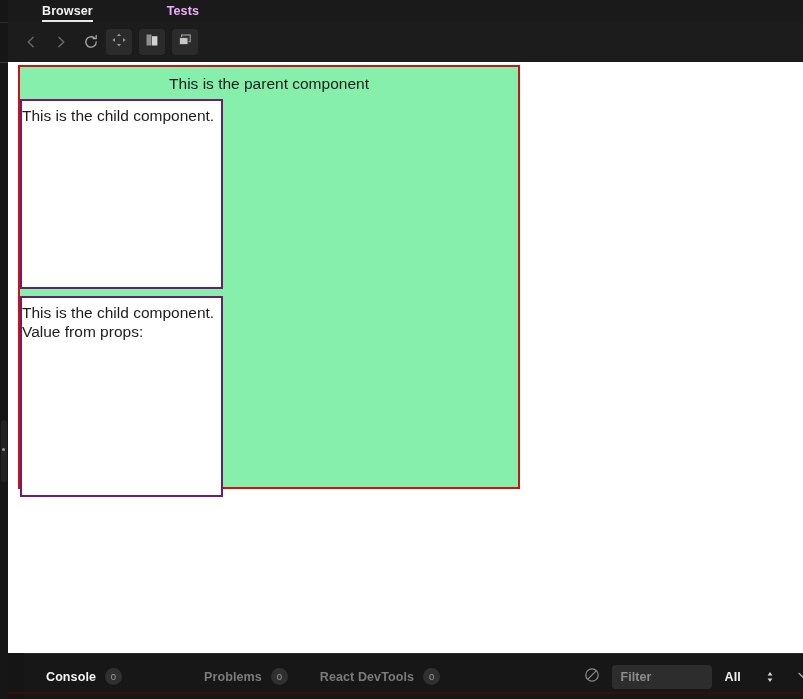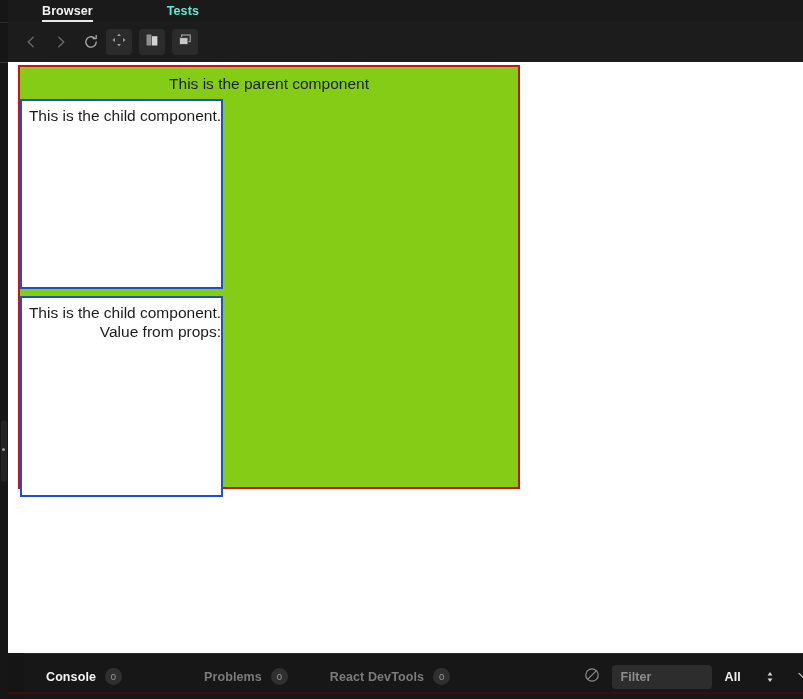--- a/index.html
+++ b/index.html
@@ -85,21 +85,21 @@
   .tab.browser-tab::after {
     content: "";
     position: absolute;
     left: 16px; right: 16px;
     bottom: 0;
     height: 2px;
     background: #e8e8e8;
   }
   .tab.tests-tab {
     margin-left: 42px;
-    color: #5eead4;
+    color: #f0abfc;
     font-weight: bold;
   }
 
   
   .toolbar {
     position: absolute;
     left: 8px; top: 22px;
     width: 795px; height: 40px;
     background: #1c1c1c;
     display: flex;
@@ -157,39 +157,39 @@
     width: 795px; height: 591px;
     background: #ffffff;
     overflow: hidden;
   }
 
   .parent-component {
     position: absolute;
     left: 10px; top: 3px;
     width: 502px; height: 424px;
     border: 2px solid #cc1313;
-    background: #84cc16;
+    background: #86efac;
   }
 
   .parent-title {
     text-align: center;
     font-size: 15.5px;
     color: #1c1c1c;
     line-height: 1;
     padding-top: 9px;
     font-family: "Liberation Sans", sans-serif;
   }
 
   .child-component {
     width: 203px;
-    border: 2px solid #1d4ed8;
+    border: 2px solid #701a75;
     background: #ffffff;
     margin-top: 7px;
     padding-top: 5px;
-    text-align: right;
+    text-align: left;
   }
   .child-component.first { height: 190px; }
   .child-component.second { height: 201px; margin-top: 7px; }
 
   .child-line {
     font-size: 15.5px;
     color: #1c1c1c;
     line-height: 19px;
     white-space: nowrap;
   }
@@ -230,21 +230,21 @@
     background: #303030;
     color: #9a9a9a;
     font-size: 9.5px;
     display: flex;
     align-items: center;
     justify-content: center;
     padding: 0 5px;
   }
   .st-console { margin-left: 22px; }
   .st-problems { margin-left: 42px; padding-left: 40px; }
-  .st-devtools { margin-left: 42px; }
+  .st-devtools { margin-left: 32px; }
 
   .status-right {
     display: flex;
     align-items: center;
     flex: none;
     padding-right: 6px;
   }
   .clear-icon {
     width: 24px; height: 24px;
     display: flex;

